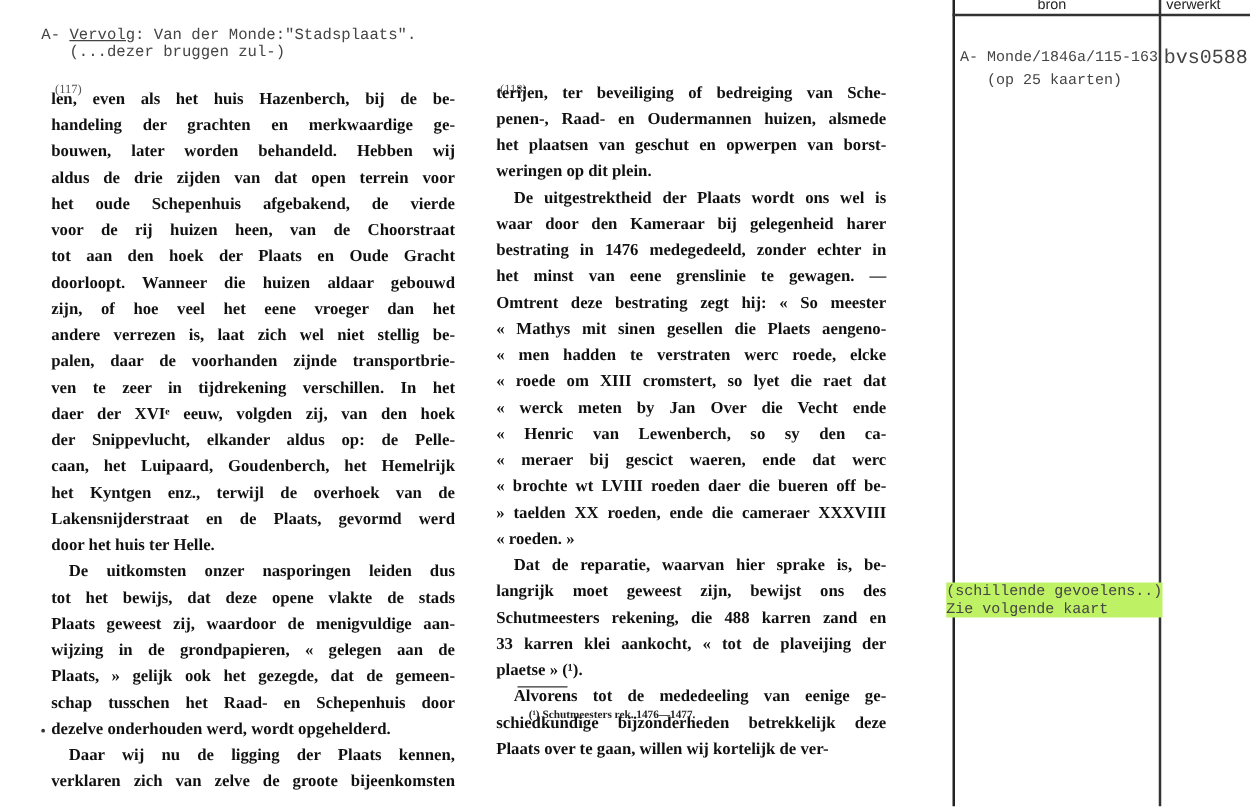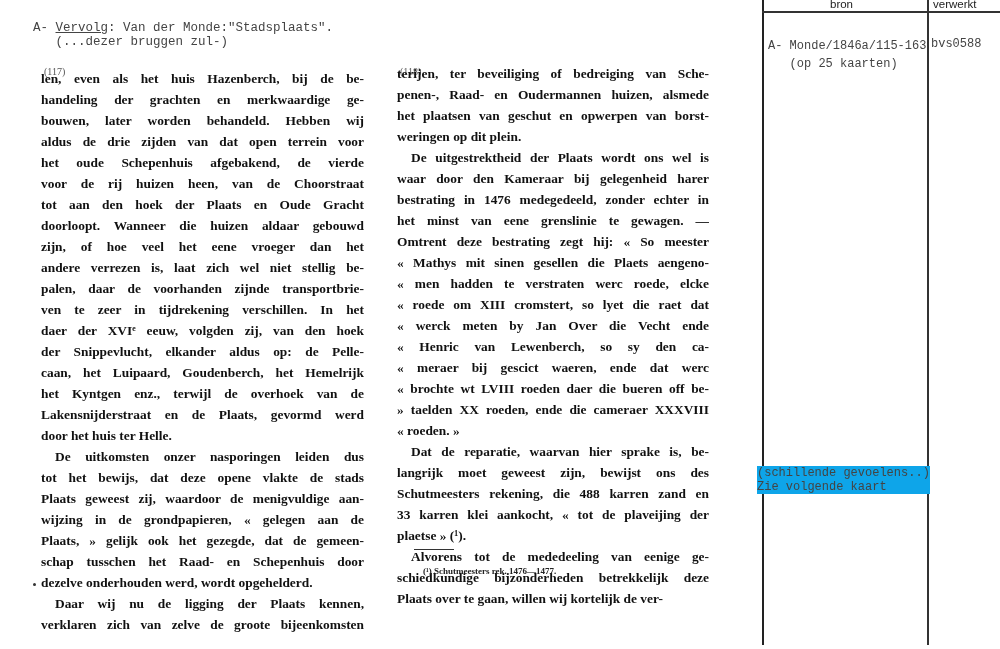--- a/index.html
+++ b/index.html
@@ -20,22 +20,22 @@
   .dot { position:absolute; left:33px; top:583px; width:3px; height:3px; background:#333; border-radius:50%; }
   .fn-rule { position:absolute; left:414px; top:549px; width:40px; height:1px; background:#333; }
   .footnote { position:absolute; left:423px; top:566px; font-size:9px; font-family:"Liberation Serif","DejaVu Serif",serif; color:#222; font-weight:bold; }
   .tbl-v1 { position:absolute; left:762px; top:0; width:1.5px; height:645px; background:#222; }
   .tbl-v2 { position:absolute; left:927px; top:0; width:1.5px; height:645px; background:#333; }
   .tbl-h { position:absolute; left:762px; top:11px; width:238px; height:1.5px; background:#333; }
   .th { position:absolute; top:-2px; font-family:"Liberation Sans","DejaVu Sans",sans-serif; font-size:11.5px; color:#222; }
   .th-bron { left:830px; }
   .th-verwerkt { left:933px; }
   .bron-text { position:absolute; left:768px; top:37px; line-height:18px; white-space:pre; font-size:12px; }
-  .verwerkt-text { position:absolute; left:931px; top:37px; white-space:pre; font-size:12px; }
-  .side-note { position:absolute; left:757px; top:466px; line-height:14px; white-space:pre; font-size:12px; background:#0ea5e9; }
+  .verwerkt-text { position:absolute; left:931px; top:37px; white-space:pre; font-size:16px; }
+  .side-note { position:absolute; left:757px; top:466px; line-height:14px; white-space:pre; font-size:12px; background:#bef264; }
 </style>
 </head>
 <body>
 
 <div class="header-note mono"><span>A- </span><span class="u">Vervolg</span><span>: Van der Monde:"Stadsplaats".</span>
 <span>   (...dezer bruggen zul-)</span></div>
 
 <span class="page-mark pm-left">(117)</span>
 <span class="page-mark pm-right">(118)</span>
 

